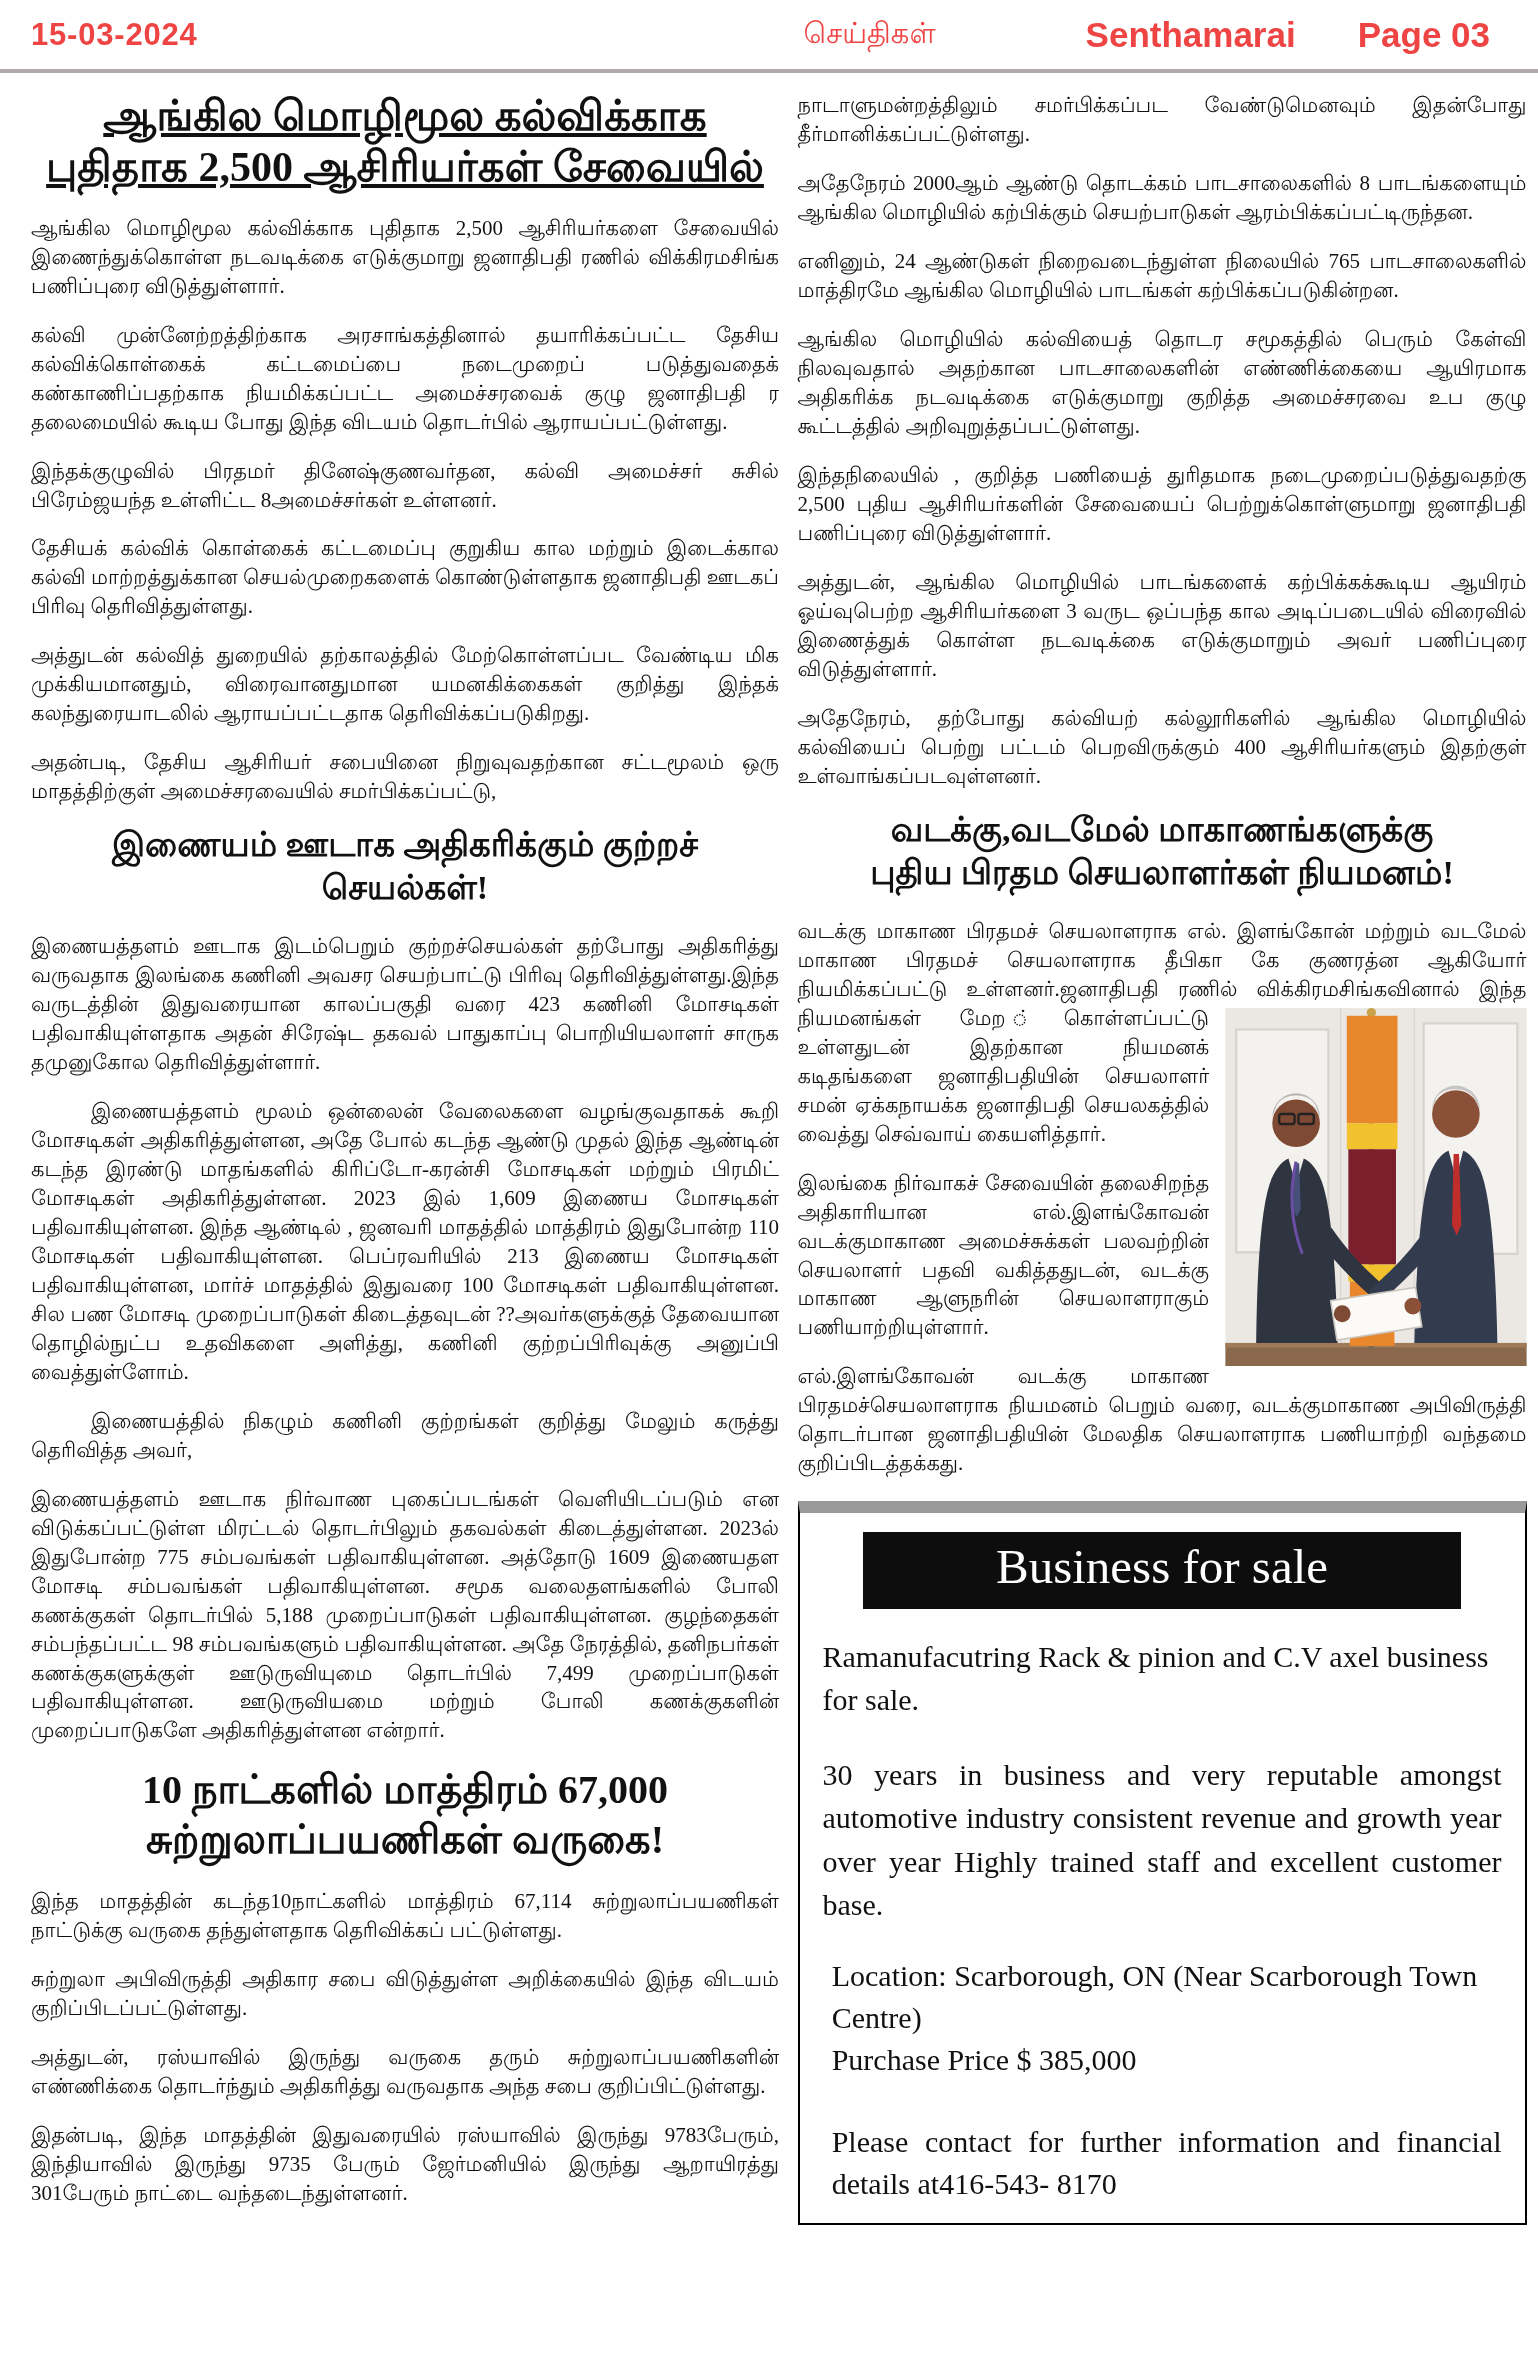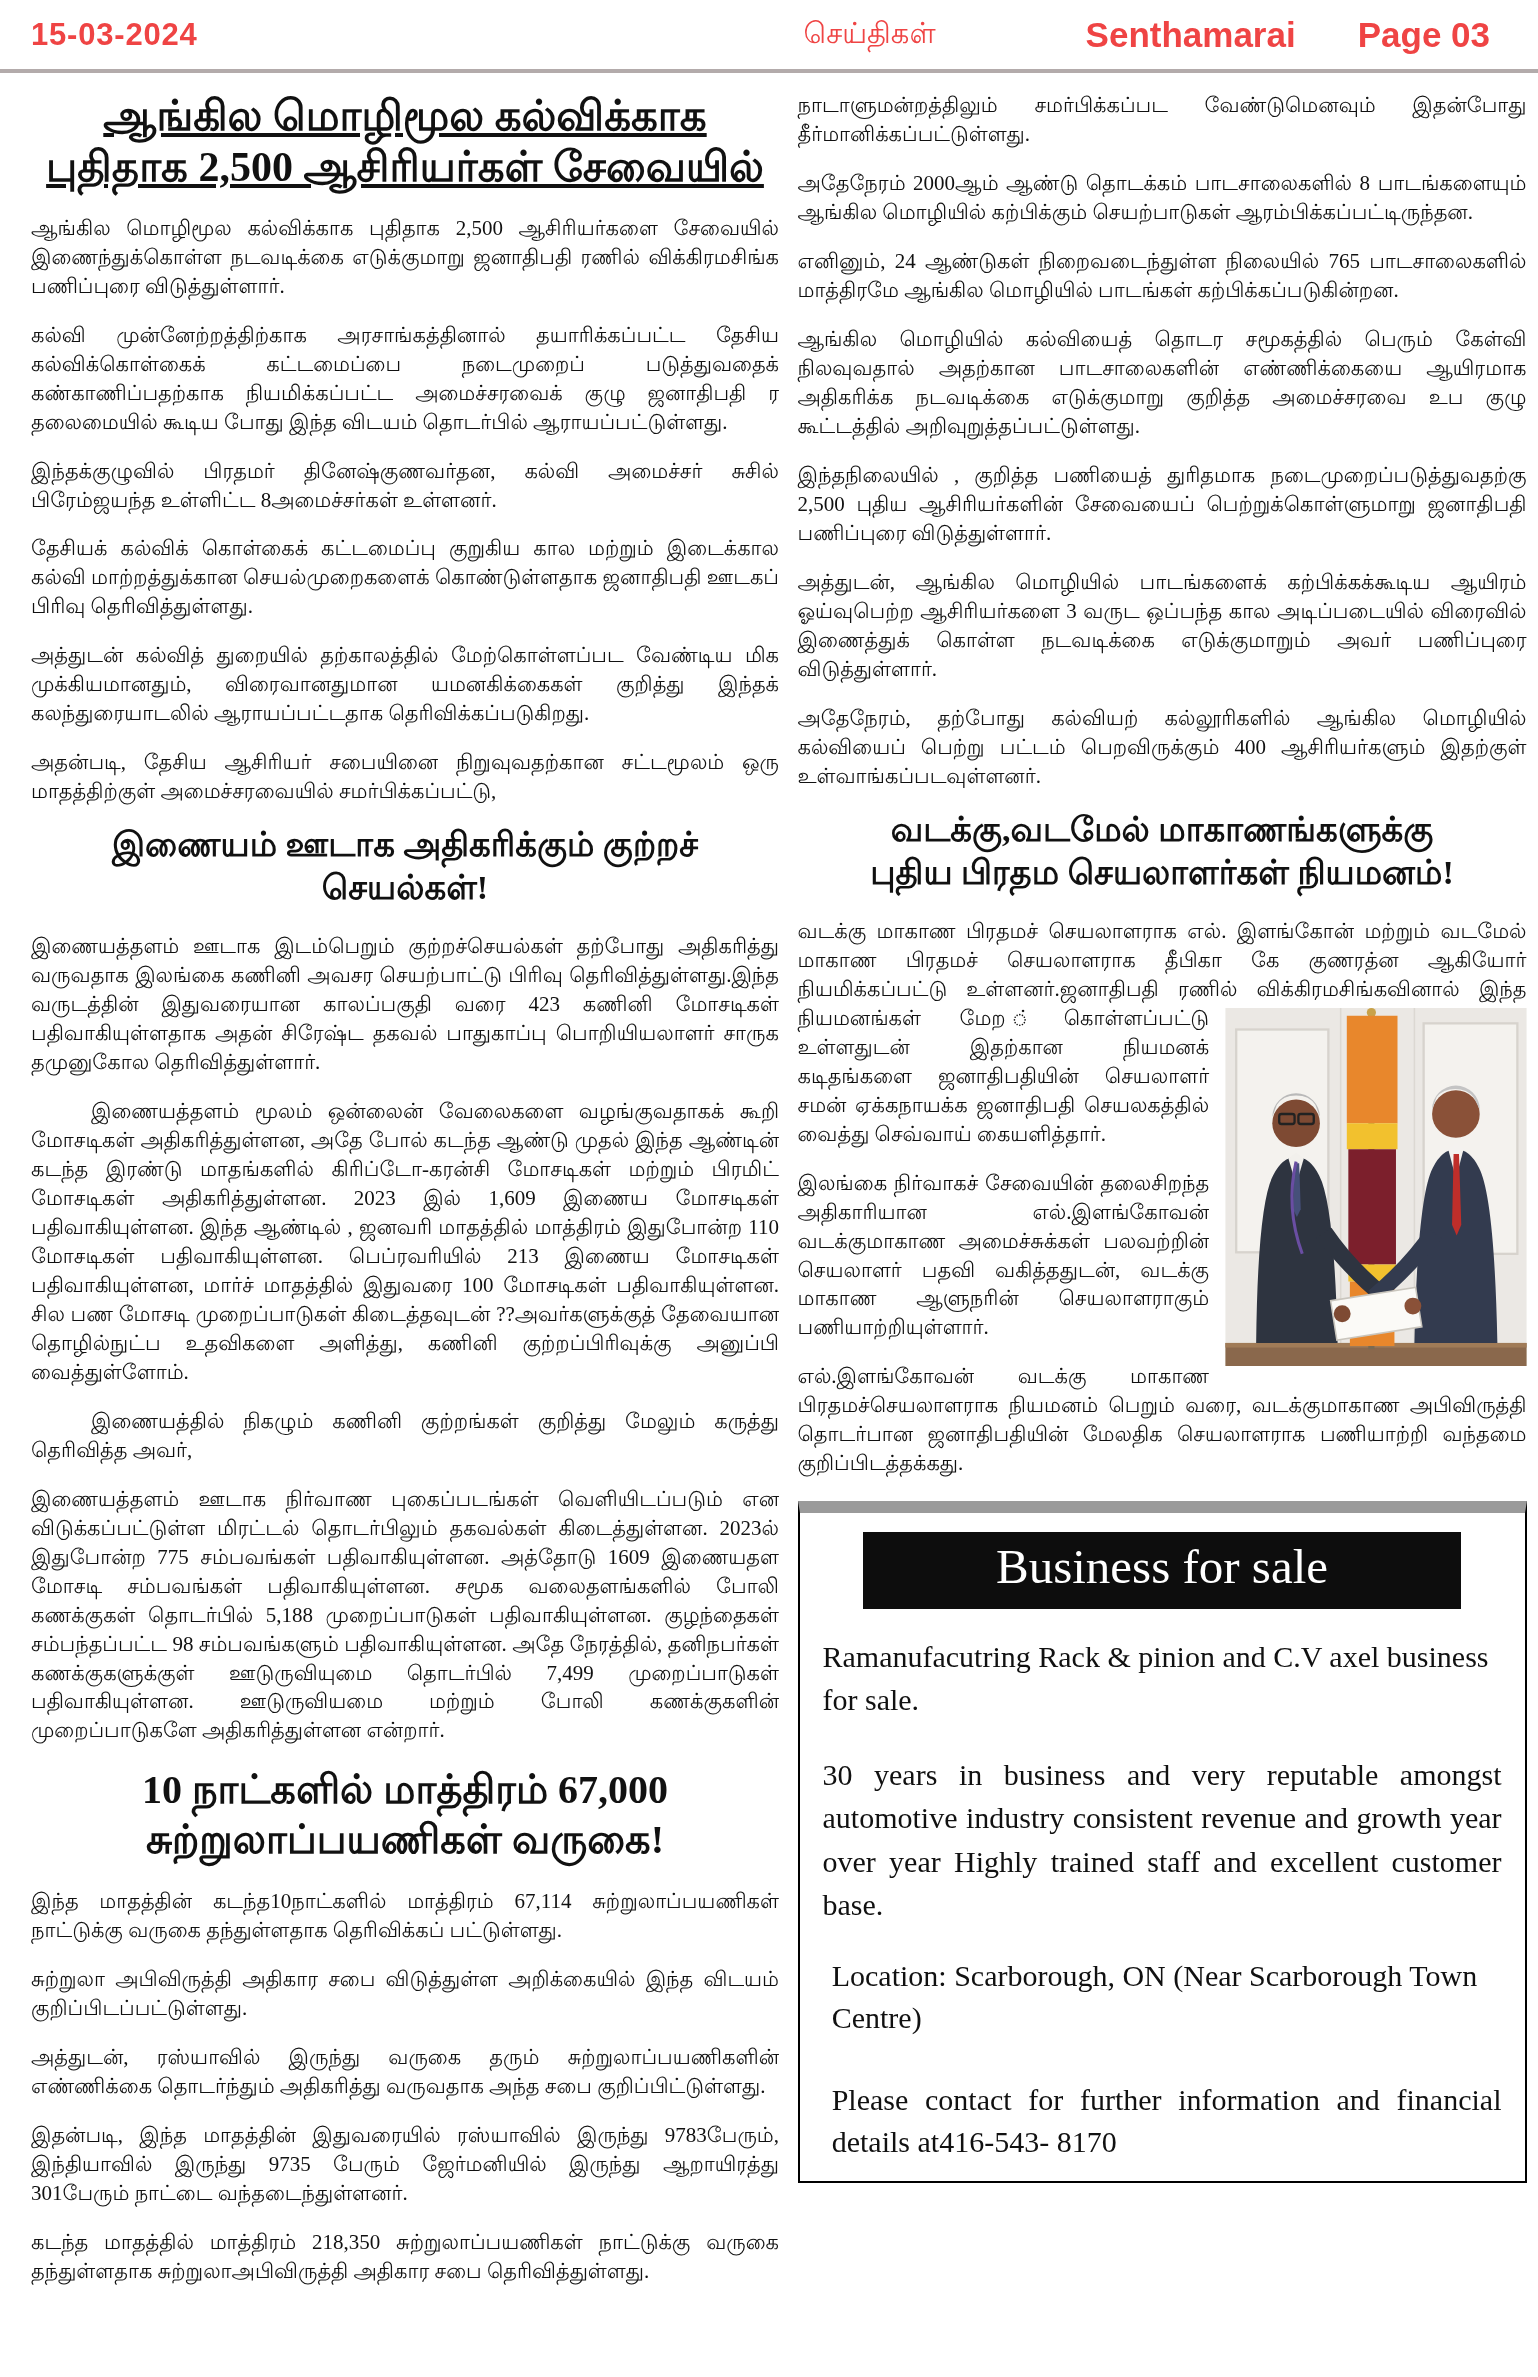--- a/index.html
+++ b/index.html
@@ -73,21 +73,20 @@
 
       <div class="h3">
         <div>10 நாட்களில் மாத்திரம் 67,000</div>
         <div>சுற்றுலாப்பயணிகள் வருகை!</div>
       </div>
 
       <p class="para">இந்த மாதத்தின் கடந்த10நாட்களில் மாத்திரம் 67,114 சுற்றுலாப்பயணிகள் நாட்டுக்கு வருகை தந்துள்ளதாக தெரிவிக்கப் பட்டுள்ளது.</p>
       <p class="para">சுற்றுலா அபிவிருத்தி அதிகார சபை விடுத்துள்ள அறிக்கையில் இந்த விடயம் குறிப்பிடப்பட்டுள்ளது.</p>
       <p class="para">அத்துடன், ரஸ்யாவில் இருந்து வருகை தரும் சுற்றுலாப்பயணிகளின் எண்ணிக்கை தொடர்ந்தும் அதிகரித்து வருவதாக அந்த சபை குறிப்பிட்டுள்ளது.</p>
       <p class="para">இதன்படி, இந்த மாதத்தின் இதுவரையில் ரஸ்யாவில் இருந்து 9783பேரும், இந்தியாவில் இருந்து 9735 பேரும் ஜேர்மனியில் இருந்து ஆறாயிரத்து 301பேரும் நாட்டை வந்தடைந்துள்ளனர்.</p>
-      <p class="para">கடந்த மாதத்தில் மாத்திரம் 218,350 சுற்றுலாப்பயணிகள் நாட்டுக்கு வருகை தந்துள்ளதாக சுற்றுலாஅபிவிருத்தி அதிகார சபை தெரிவித்துள்ளது.</p>
     </div>
 
     <div class="col-right">
 
       <p class="para">நாடாளுமன்றத்திலும் சமர்பிக்கப்பட வேண்டுமெனவும் இதன்போது தீர்மானிக்கப்பட்டுள்ளது.</p>
       <p class="para">அதேநேரம் 2000ஆம் ஆண்டு தொடக்கம் பாடசாலைகளில் 8 பாடங்களையும் ஆங்கில மொழியில் கற்பிக்கும் செயற்பாடுகள் ஆரம்பிக்கப்பட்டிருந்தன.</p>
       <p class="para">எனினும், 24 ஆண்டுகள் நிறைவடைந்துள்ள நிலையில் 765 பாடசாலைகளில் மாத்திரமே ஆங்கில மொழியில் பாடங்கள் கற்பிக்கப்படுகின்றன.</p>
       <p class="para">ஆங்கில மொழியில் கல்வியைத் தொடர சமூகத்தில் பெரும் கேள்வி நிலவுவதால் அதற்கான பாடசாலைகளின் எண்ணிக்கையை ஆயிரமாக அதிகரிக்க நடவடிக்கை எடுக்குமாறு குறித்த அமைச்சரவை உப குழு கூட்டத்தில் அறிவுறுத்தப்பட்டுள்ளது.</p>
       <p class="para">இந்தநிலையில் , குறித்த பணியைத் துரிதமாக நடைமுறைப்படுத்துவதற்கு 2,500 புதிய ஆசிரியர்களின் சேவையைப் பெற்றுக்கொள்ளுமாறு ஜனாதிபதி பணிப்புரை விடுத்துள்ளார்.</p>
       <p class="para">அத்துடன், ஆங்கில மொழியில் பாடங்களைக் கற்பிக்கக்கூடிய ஆயிரம் ஓய்வுபெற்ற ஆசிரியர்களை 3 வருட ஒப்பந்த கால அடிப்படையில் விரைவில் இணைத்துக் கொள்ள நடவடிக்கை எடுக்குமாறும் அவர் பணிப்புரை விடுத்துள்ளார்.</p>
@@ -151,19 +150,20 @@
         <p class="para">எல்.இளங்கோவன் வடக்கு மாகாண பிரதமச்செயலாளராக நியமனம் பெறும் வரை, வடக்குமாகாண அபிவிருத்தி தொடர்பான ஜனாதிபதியின் மேலதிக செயலாளராக பணியாற்றி வந்தமை குறிப்பிடத்தக்கது.</p>
       </div>
 
       <div class="ad">
         <div class="ad-title-bar">
           <span class="ad-title">Business for sale</span>
         </div>
         <p class="ad-p">Ramanufacutring Rack &amp; pinion and C.V axel business for sale.</p>
         <p class="ad-p justify">30 years in business and very reputable amongst automotive industry consistent revenue and growth year over year Highly trained staff and excellent customer base.</p>
         <p class="ad-line">Location: Scarborough, ON (Near Scarborough Town Centre)</p>
+        <p class="ad-line">Purchase Price $ 385,000</p>
         <p class="ad-line ad-contact">Please contact for further information and financial details at416-543- 8170</p>
       </div>
 
     </div>
   </div>
 </div>
 
 
 </body></html>

